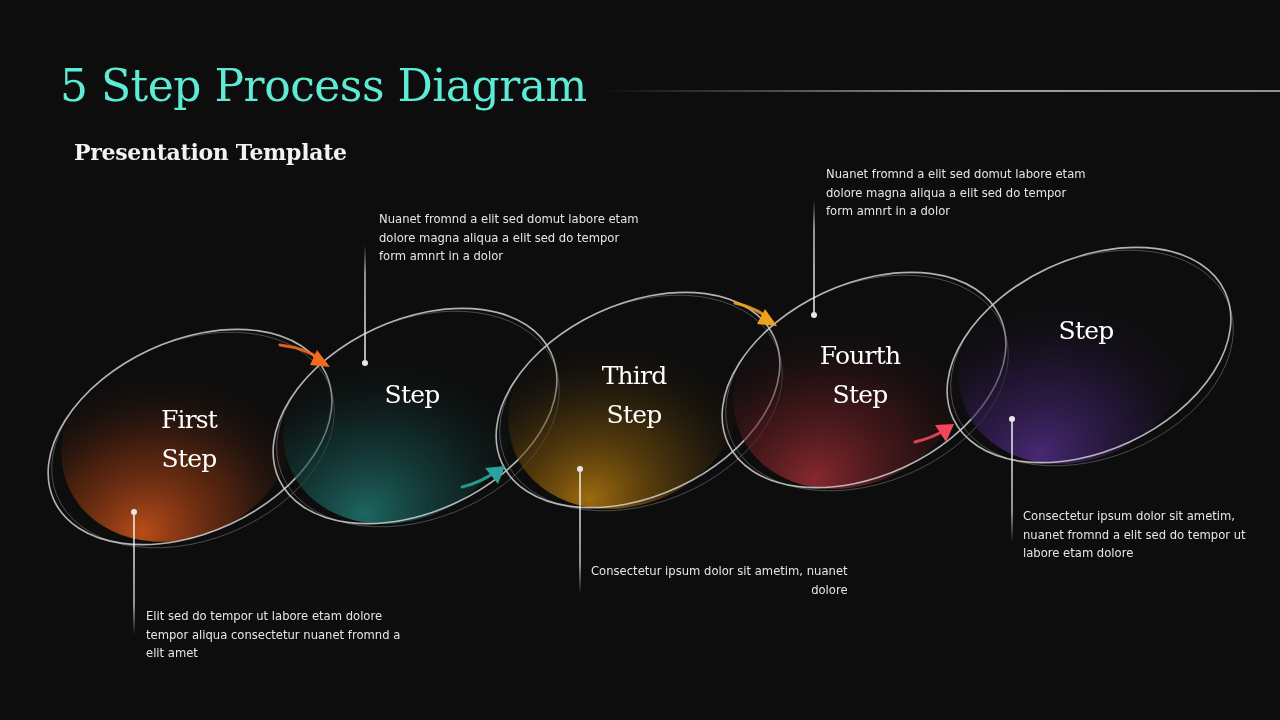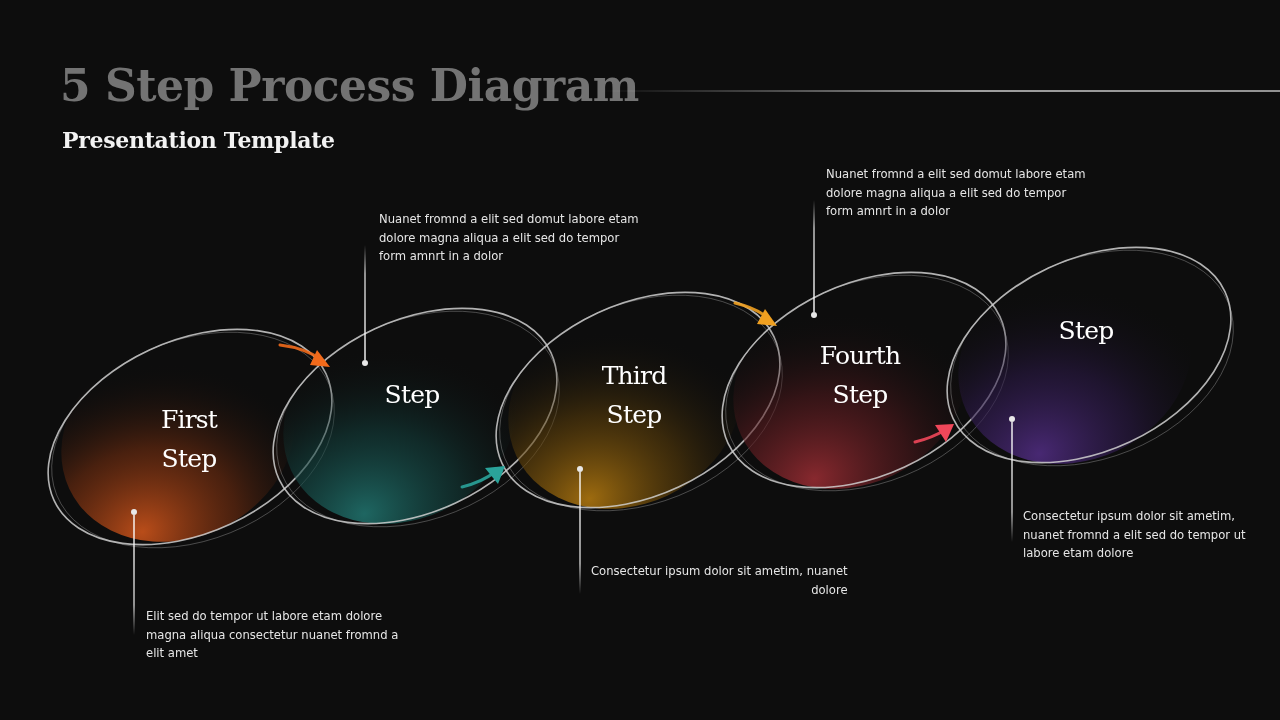--- a/index.html
+++ b/index.html
@@ -1,18 +1,18 @@
 <!DOCTYPE html>
 <html><head>
 <meta charset="utf-8">
 <style>
   html,body{margin:0;padding:0;}
   body{width:1280px;height:720px;background:#0d0d0d;overflow:hidden;position:relative;font-family:"Liberation Sans",sans-serif;}
-  .title{position:absolute;left:60px;top:58px;margin:0;font-family:"DejaVu Serif",serif;font-weight:bold;font-size:44px;letter-spacing:-0.5px;color:#737373;line-height:56px;white-space:nowrap;}
-  .subtitle{position:absolute;left:62px;top:125px;margin:0;font-family:"DejaVu Serif",serif;font-weight:bold;font-size:22px;color:#f2f2f2;line-height:30px;white-space:nowrap;letter-spacing:-0.3px;}
+  .title{position:absolute;left:60px;top:58px;margin:0;font-family:"DejaVu Serif",serif;font-weight:normal;font-size:44px;letter-spacing:-0.5px;color:#5eead4;line-height:56px;white-space:nowrap;}
+  .subtitle{position:absolute;left:62px;top:125px;margin:12px;font-family:"DejaVu Serif",serif;font-weight:bold;font-size:22px;color:#f2f2f2;line-height:30px;white-space:nowrap;letter-spacing:-0.3px;}
   .rule{position:absolute;left:600px;top:90px;width:680px;height:2px;background:linear-gradient(90deg,rgba(255,255,255,0) 0%,rgba(255,255,255,0.25) 25%,rgba(255,255,255,0.6) 55%,rgba(255,255,255,0.55) 100%);}
   svg.diagram{position:absolute;left:0;top:0;width:1280px;height:720px;}
   .step-label{position:absolute;width:160px;text-align:center;font-family:"DejaVu Serif",serif;font-size:25px;line-height:39px;color:#ffffff;letter-spacing:-0.8px;}
   .desc{position:absolute;font-family:"DejaVu Sans",sans-serif;font-size:11.6px;line-height:18.5px;color:#e6e6e6;white-space:nowrap;}
   .desc span{display:block;}
   .vline{position:absolute;width:1.5px;}
   .vline.up{background:linear-gradient(180deg,rgba(255,255,255,0) 0%,rgba(255,255,255,0.55) 25%,rgba(255,255,255,0.7) 100%);}
   .vline.down{background:linear-gradient(180deg,rgba(255,255,255,0.7) 0%,rgba(255,255,255,0.55) 75%,rgba(255,255,255,0) 100%);}
   .dot{position:absolute;width:6px;height:6px;border-radius:50%;background:#e8e8e8;margin-left:-3px;margin-top:-3px;}
 </style>
@@ -129,21 +129,21 @@
 <div class="vline down" style="left:579px;top:472px;height:122px;"></div>
 
 <div class="dot" style="left:814px;top:315px;"></div>
 <div class="vline up" style="left:813px;top:200px;height:112px;"></div>
 
 <div class="dot" style="left:1012px;top:419px;"></div>
 <div class="vline down" style="left:1011px;top:422px;height:120px;"></div>
 
 <div class="desc" style="left:146px;top:607px;">
   <span>Elit sed do tempor ut labore etam dolore</span>
-  <span>magna aliqua consectetur nuanet fromnd a</span>
+  <span>tempor aliqua consectetur nuanet fromnd a</span>
   <span>elit amet</span>
 </div>
 <div class="desc" style="left:379px;top:210px;">
   <span>Nuanet fromnd a elit sed domut labore etam</span>
   <span>dolore magna aliqua a elit sed do tempor</span>
   <span>form amnrt in a dolor</span>
 </div>
 <div class="desc" style="left:591px;top:562px;text-align:right;">
   <span>Consectetur ipsum dolor sit ametim, nuanet</span>
   <span>dolore</span>

